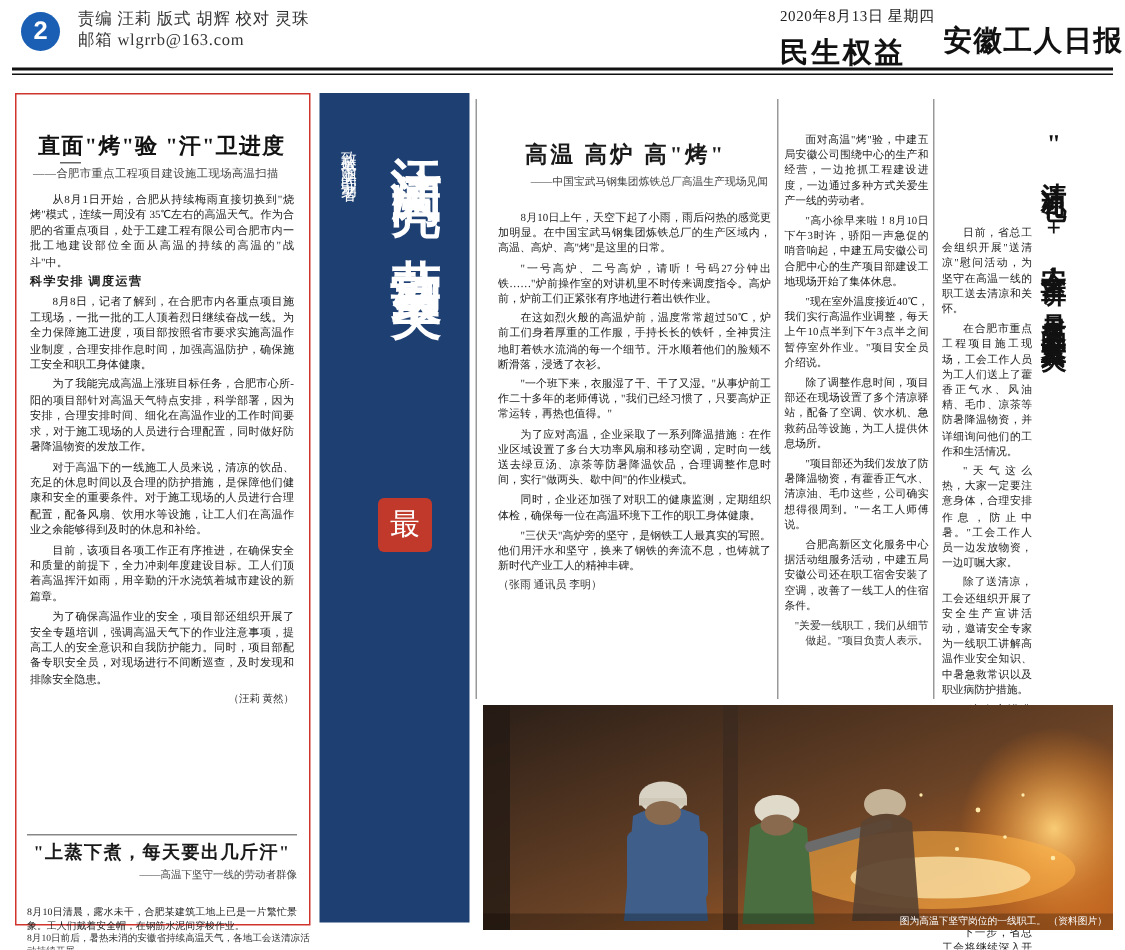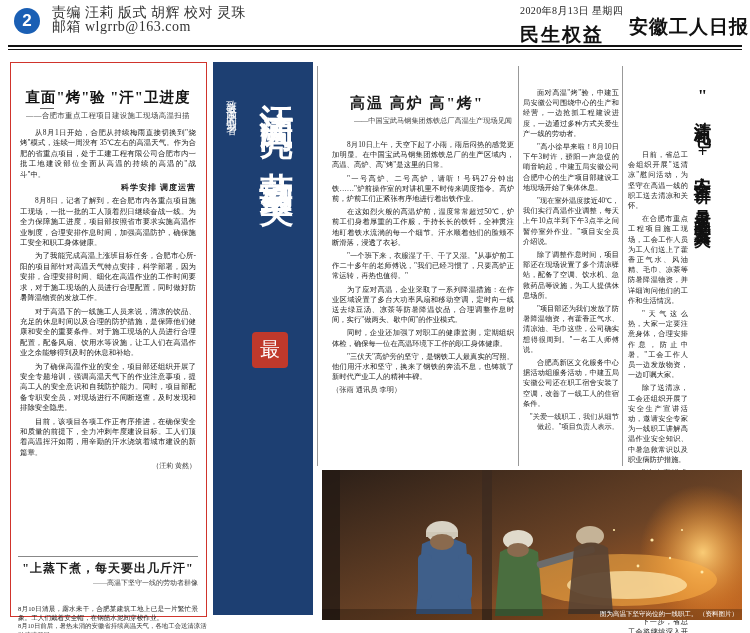--- a/index.html
+++ b/index.html
@@ -5,40 +5,40 @@
   html,body{margin:0;padding:0;background:#ffffff;}
   body{width:750px;height:633px;position:relative;font-family:"Liberation Serif",serif;color:#1a1a1a;overflow:hidden;}
 
   .page{position:absolute;inset:0;background:#fff;}
 
   
   .masthead{position:absolute;left:0;top:0;width:750px;height:48px;}
   .page-num{position:absolute;left:14px;top:8px;width:26px;height:26px;border-radius:50%;
     background:#1a5fb4;color:#fff;font-family:"Liberation Sans",sans-serif;font-size:17px;font-weight:bold;
     display:flex;align-items:center;justify-content:center;}
-  .mh-credits{position:absolute;left:52px;top:6px;font-size:14px;line-height:14px;color:#333;letter-spacing:.5px;}
+  .mh-credits{position:absolute;left:52px;top:6px;font-size:11px;line-height:14px;color:#333;letter-spacing:.5px;}
   .mh-credits div{white-space:nowrap;}
   .mh-date{position:absolute;left:520px;top:4px;font-size:10px;color:#222;letter-spacing:.4px;}
   .mh-section{position:absolute;left:520px;top:22px;font-size:19px;font-weight:bold;color:#111;letter-spacing:2px;}
   .mh-logo{position:absolute;right:1px;top:14px;font-size:19px;font-weight:bold;color:#111;letter-spacing:1px;
     font-family:"Liberation Serif",serif;}
   .mh-rule{position:absolute;left:8px;top:45px;width:734px;height:2px;background:#111;}
   .mh-rule2{position:absolute;left:8px;top:48.5px;width:734px;height:1px;background:#111;}
 
   
   .redbox{position:absolute;left:10px;top:62px;width:195px;height:553px;border:1.6px solid #d0342c;}
 
   
   .l-title{position:absolute;left:22px;top:88px;width:172px;text-align:center;font-size:14.5px;font-weight:bold;letter-spacing:1px;color:#111;}
-  .l-sub{position:absolute;left:22px;top:110px;width:172px;text-align:center;font-size:7.5px;color:#444;letter-spacing:.3px;line-height:11px;}
+  .l-sub{position:absolute;left:22px;top:110px;width:172px;text-align:left;font-size:7.5px;color:#444;letter-spacing:.3px;line-height:11px;}
   .l-subrule{position:absolute;left:40px;top:108px;width:14px;height:1px;background:#666;}
   .l-body{position:absolute;left:20px;top:128px;width:176px;height:420px;font-size:7.4px;line-height:10.4px;
     color:#1a1a1a;text-align:justify;column-count:1;}
   .l-body p{margin:0 0 3px 0;text-indent:15px;}
-  .l-h{font-weight:bold;text-align:right;text-indent:0 !important;margin:4px 0 3px 0;font-size:8px;letter-spacing:1px;}
+  .l-h{font-weight:bold;text-align:left;text-indent:0 !important;margin:4px 0 3px 0;font-size:8px;letter-spacing:1px;}
   .l-sign{text-align:right;font-size:7px;color:#333;margin-top:2px;text-indent:0 !important;}
 
   .l-foot-rule{position:absolute;left:18px;top:556px;width:180px;height:1px;background:#888;}
   .l-foot-title{position:absolute;left:18px;top:560px;width:180px;text-align:center;font-size:12px;font-weight:bold;letter-spacing:1px;}
   .l-foot-sub{position:absolute;left:18px;top:578px;width:180px;text-align:right;font-size:7px;color:#444;line-height:10px;}
   .l-foot-body{position:absolute;left:18px;top:604px;width:180px;font-size:6.6px;line-height:9px;color:#222;text-align:justify;}
 
   
   .vline{position:absolute;width:1px;background:#999;}
 
@@ -98,22 +98,22 @@
   <div class="l-title">直面"烤"验 "汗"卫进度</div>
   <div class="l-subrule"></div>
   <div class="l-sub">——合肥市重点工程项目建设施工现场高温扫描</div>
 
   <div class="l-body">
     <p>从8月1日开始，合肥从持续梅雨直接切换到"烧烤"模式，连续一周没有 35℃左右的高温天气。作为合肥的省重点项目，处于工建工程有限公司合肥市内一批工地建设部位全面从高温的持续的高温的"战斗"中。</p>
     <p class="l-h">科学安排 调度运营</p>
     <p>8月8日，记者了解到，在合肥市内各重点项目施工现场，一批一批的工人顶着烈日继续奋战一线。为全力保障施工进度，项目部按照省市要求实施高温作业制度，合理安排作息时间，加强高温防护，确保施工安全和职工身体健康。</p>
     <p>为了我能完成高温上涨班目标任务，合肥市心所-阳的项目部针对高温天气特点安排，科学部署，因为安排，合理安排时间、细化在高温作业的工作时间要求，对于施工现场的人员进行合理配置，同时做好防暑降温物资的发放工作。</p>
     <p>对于高温下的一线施工人员来说，清凉的饮品、充足的休息时间以及合理的防护措施，是保障他们健康和安全的重要条件。对于施工现场的人员进行合理配置，配备风扇、饮用水等设施，让工人们在高温作业之余能够得到及时的休息和补给。</p>
+    <p>目前，该项目各项工作正有序推进，在确保安全和质量的前提下，全力冲刺年度建设目标。工人们顶着高温挥汗如雨，用辛勤的汗水浇筑着城市建设的新篇章。</p>
     <p>为了确保高温作业的安全，项目部还组织开展了安全专题培训，强调高温天气下的作业注意事项，提高工人的安全意识和自我防护能力。同时，项目部配备专职安全员，对现场进行不间断巡查，及时发现和排除安全隐患。</p>
-    <p>目前，该项目各项工作正有序推进，在确保安全和质量的前提下，全力冲刺年度建设目标。工人们顶着高温挥汗如雨，用辛勤的汗水浇筑着城市建设的新篇章。</p>
     <p class="l-sign">（汪莉 黄然）</p>
   </div>
 
   <div class="l-foot-rule"></div>
   <div class="l-foot-title">"上蒸下煮，每天要出几斤汗"</div>
   <div class="l-foot-sub">——高温下坚守一线的劳动者群像</div>
   <div class="l-foot-body">8月10日清晨，露水未干，合肥某建筑工地上已是一片繁忙景象。工人们戴着安全帽，在钢筋水泥间穿梭作业。</div>
 
   <div class="banner"></div>
   <div class="banner-v1">汗滴闪亮 劳动最美</div>

